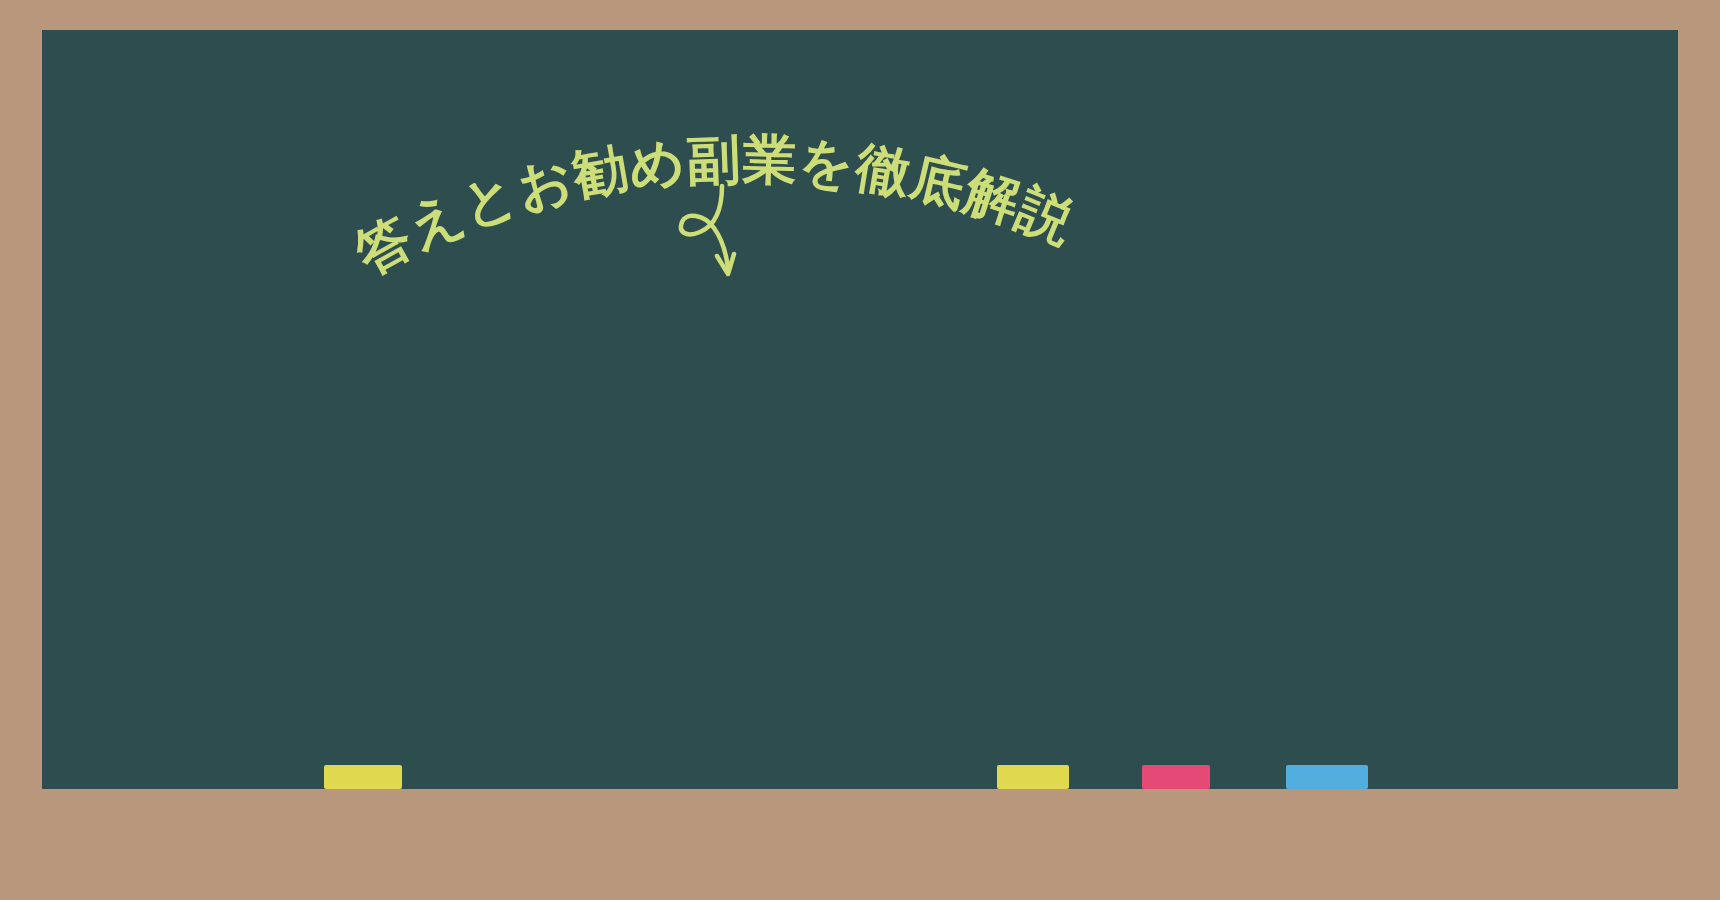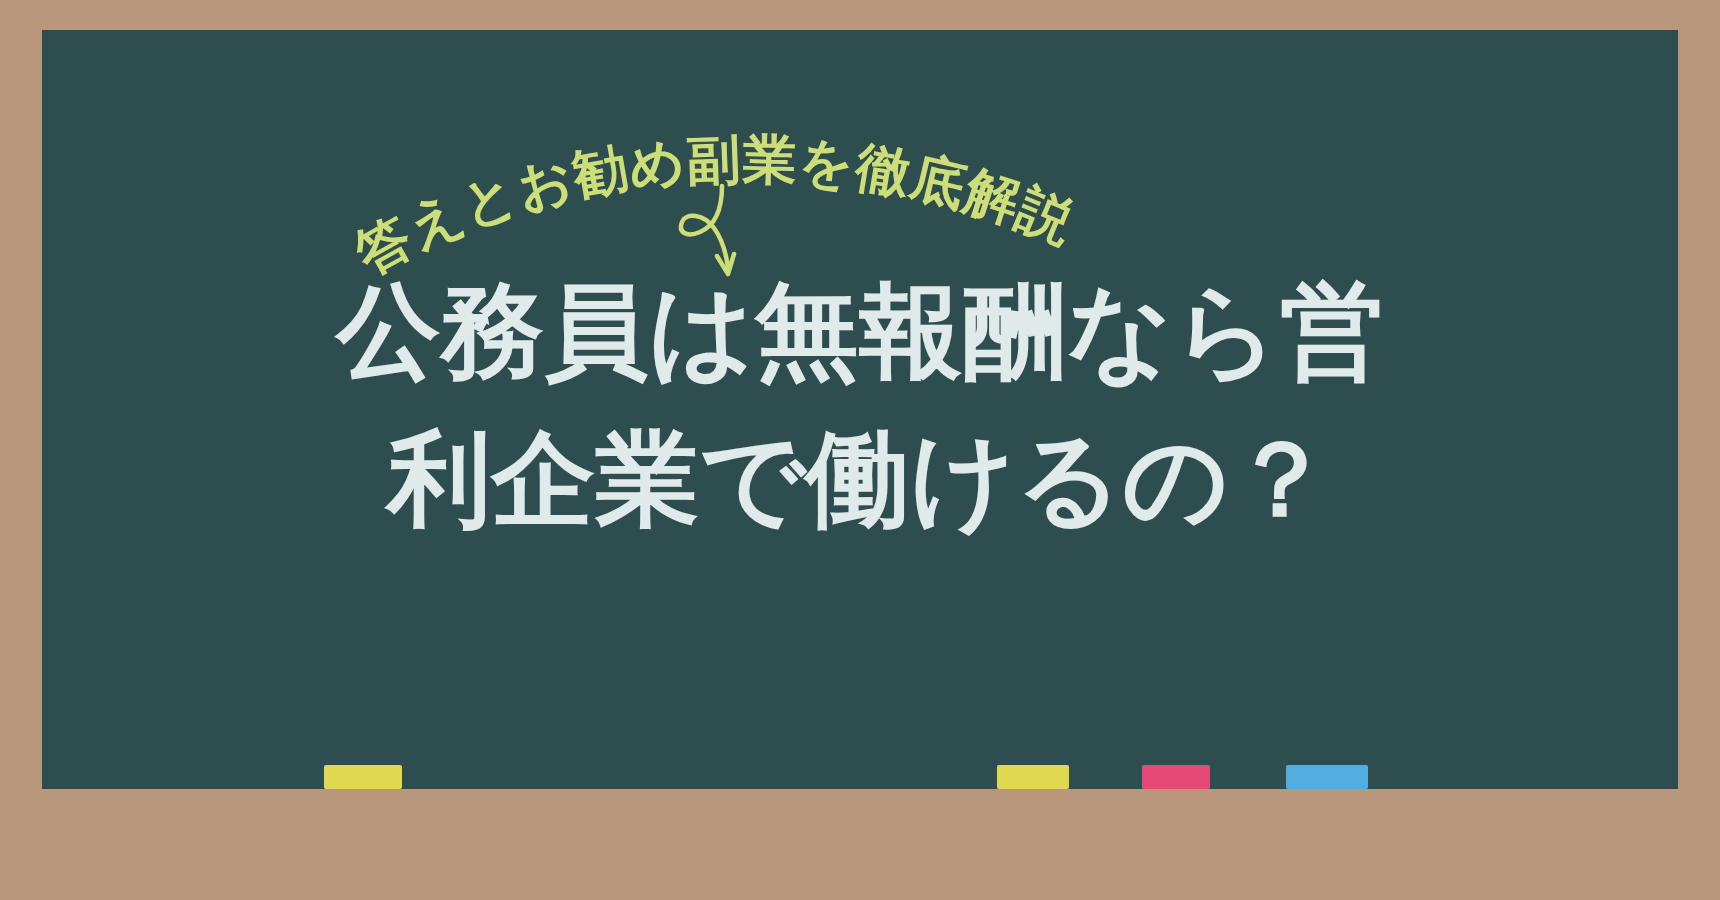--- a/index.html
+++ b/index.html
@@ -115,24 +115,20 @@
       <svg viewBox="0 0 90 110" xmlns="http://www.w3.org/2000/svg">
         <path d="M 52 4
                  C 52 30, 44 44, 30 50
                  C 16 56, 8 50, 12 40
                  C 16 30, 34 32, 44 46
                  C 52 57, 56 70, 58 86" fill="none" stroke="#cddd78" stroke-width="4.5" stroke-linecap="round" stroke-linejoin="round"></path>
         <path d="M 47 74 L 58 92 L 64 72" fill="none" stroke="#cddd78" stroke-width="4.5" stroke-linecap="round" stroke-linejoin="round"></path>
       </svg>
     </div>
 
-    <div id="headline">
-      <span class="hl-line">公務員は無報酬なら営</span>
-      <span class="hl-line">利企業で働けるの？</span>
-    </div>
 
     <div id="chalk-tray"></div>
 
   <div class="chalk" style="left: 282px; width: 78px; background: rgb(224, 217, 79);"></div>
       <div class="chalk" style="left: 955px; width: 72px; background: rgb(224, 217, 79);"></div>
       <div class="chalk" style="left: 1100px; width: 68px; background: rgb(228, 74, 117);"></div>
       <div class="chalk" style="left: 1244px; width: 82px; background: rgb(82, 174, 222);"></div>
     </div>
 
 </div>

